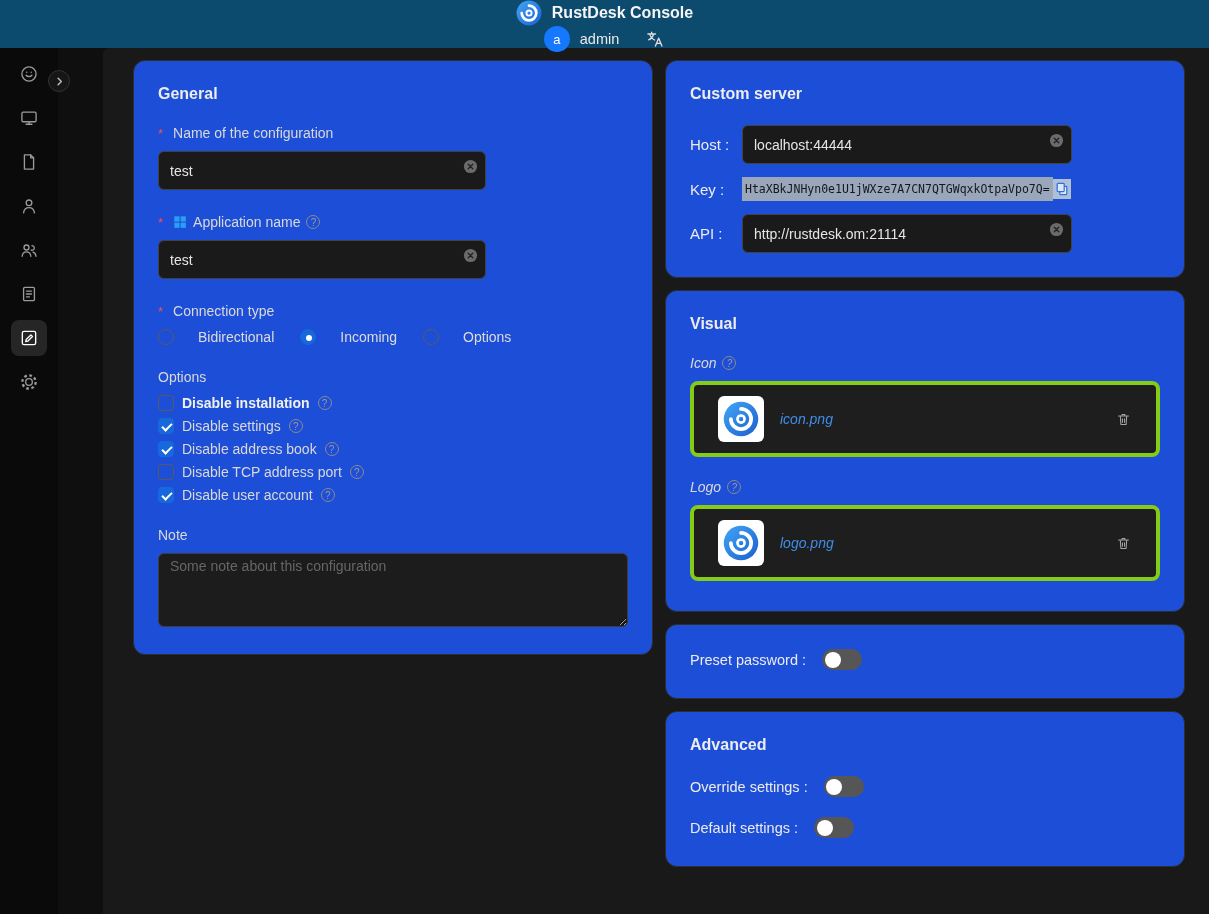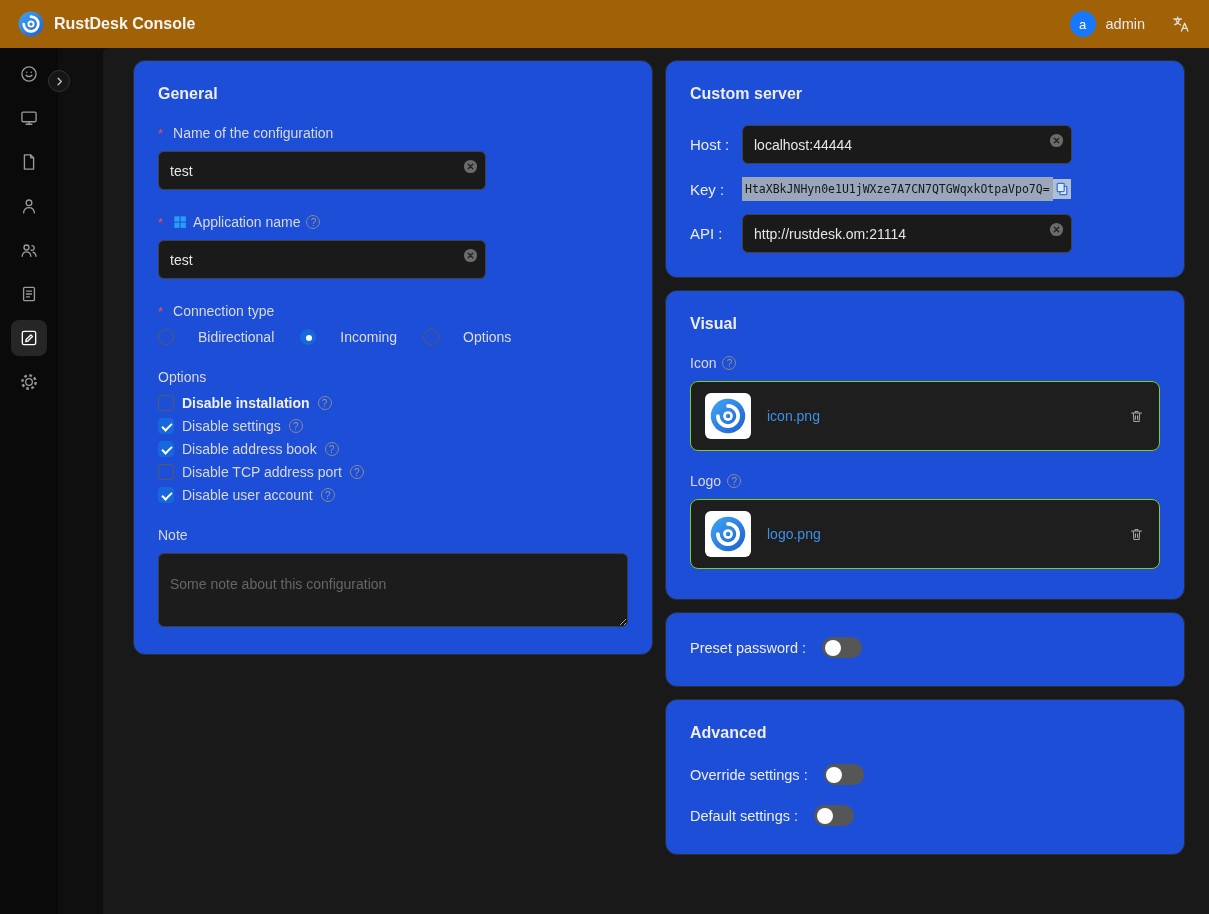--- a/index.html
+++ b/index.html
@@ -8,22 +8,22 @@
   *{box-sizing:border-box;}
   html,body{margin:0;padding:0;}
   body{
     width:1209px;height:914px;overflow:hidden;
     background:#0f0f0f;color:#e6e6e6;
     font-family:"Liberation Sans",sans-serif;font-size:14px;
   }
   
   header{
     position:fixed;top:0;left:0;right:0;height:48px;
-    background:#a16207;display:flex;align-items:center;
-    justify-content:space-between;padding:0 18px;z-index:30;
+    background:#0c4a6e;display:flex;align-items:center;
+    justify-content:space-between;padding:0 18px;z-index:30;flex-direction:column;
   }
   .brand{display:flex;align-items:center;gap:10px;}
   .brand .rd-logo{width:26px;height:26px;}
   .app-title{font-size:16px;font-weight:700;color:#f5f5f5;}
   .header-right{display:flex;align-items:center;gap:26px;}
   .user{display:flex;align-items:center;gap:10px;cursor:pointer;}
   .avatar{
     width:26px;height:26px;border-radius:50%;background:#1677ff;color:#fff;
     display:flex;align-items:center;justify-content:center;font-size:13px;
   }
@@ -81,45 +81,45 @@
   .cb.on{background:var(--accent);border-color:var(--accent);}
   .cb.on::after{content:"";position:absolute;left:4.5px;top:1.5px;width:4px;height:8px;border:solid #fff;border-width:0 2px 2px 0;transform:rotate(45deg);}
   .cb-label.bold{font-weight:700;color:#f0f0f0;}
   .qmark{
     width:14px;height:14px;border:1px solid #8a8a8a;border-radius:50%;color:#9a9a9a;
     display:inline-flex;align-items:center;justify-content:center;font-size:10px;flex:0 0 auto;
   }
   .qmark::after{content:"?";}
   textarea{
     width:100%;height:74px;background:#1c1c1c;border:1px solid #3d3d3d;border-radius:6px;
-    color:#e6e6e6;padding:22px 11px;font-size:14px;font-family:"Liberation Sans",sans-serif;
+    color:#e6e6e6;padding:4px 11px;font-size:14px;font-family:"Liberation Sans",sans-serif;
     resize:both;outline:none;
   }
   textarea::placeholder{color:#666;}
   input::placeholder{color:#666;}
   .win-icon{width:14px;height:14px;display:inline-block;}
   
   .srv-row{display:flex;align-items:center;margin-bottom:13px;}
   .srv-row:last-child{margin-bottom:0;}
   .srv-label{width:52px;color:#ececec;font-size:15px;flex:0 0 auto;}
   .srv-input{width:330px;}
   .key-box{
     display:flex;align-items:center;width:344px;
   }
   .key-text{
     font-family:"DejaVu Sans Mono",monospace;font-size:11.5px;line-height:20px;
     background:#9aa7ba;color:#14181d;padding:2px 3px;white-space:nowrap;overflow:hidden;
   }
   .copy-btn{background:#aebfd6;padding:3px 2px;display:flex;cursor:pointer;}
   .copy-btn svg{width:14px;height:14px;}
   
-  .file-section{margin-bottom:22px;}
+  .file-section{margin-bottom:22px;font-style:italic;}
   .file-section:last-child{margin-bottom:6px;}
   .file-box{
-    border:1px solid #84cc16;border-radius:8px;padding:11px 14px;margin-top:10px;
+    border:4px solid #84cc16;border-radius:8px;padding:11px 24px;margin-top:10px;
     display:flex;align-items:center;gap:16px;background:#1e1e1e;
   }
   .thumb{width:46px;height:46px;border-radius:6px;background:#ffffff;display:flex;align-items:center;justify-content:center;}
   .thumb .rd-logo{width:36px;height:36px;}
   .file-link{color:var(--link);cursor:pointer;text-decoration:none;}
   .trash-btn{margin-left:auto;color:#a5a5a5;cursor:pointer;display:flex;}
   .trash-btn svg{width:17px;height:17px;}
   
   .toggle-row{display:flex;align-items:center;gap:16px;margin-bottom:20px;color:#ececec;font-size:14.5px;}
   .toggle-row:last-child{margin-bottom:4px;}

